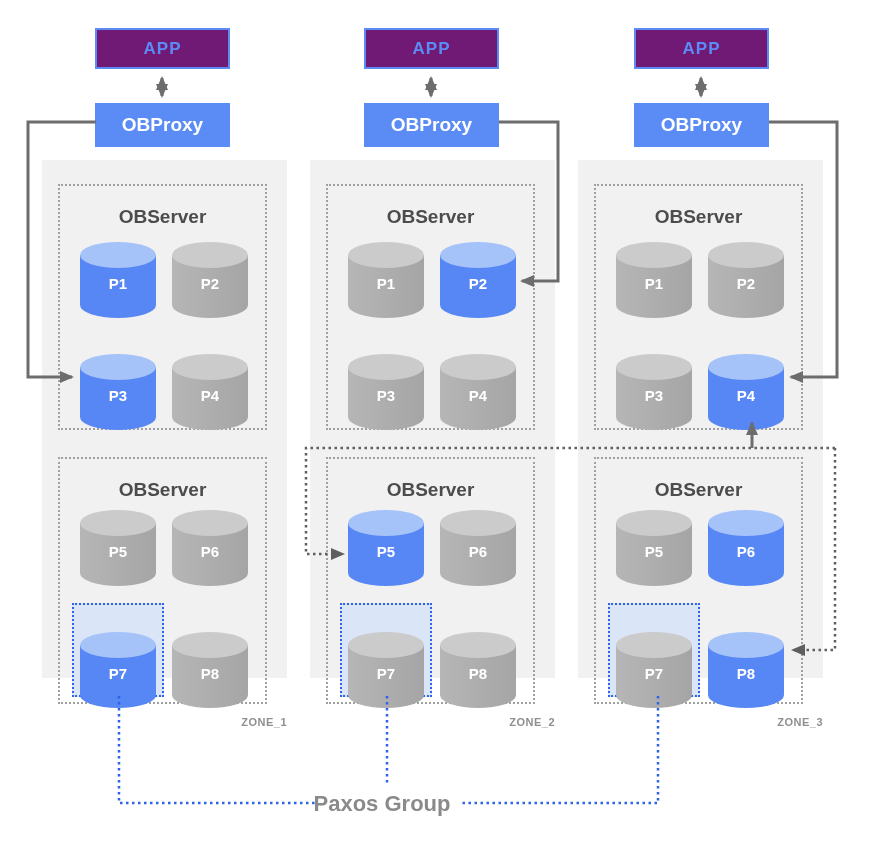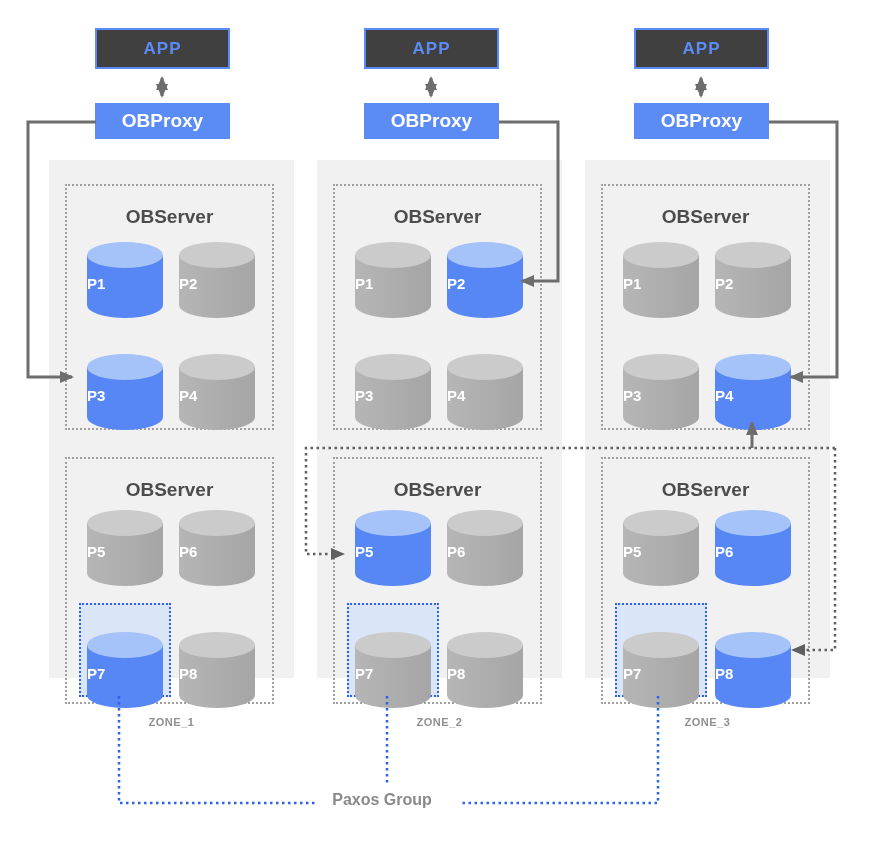--- a/index.html
+++ b/index.html
@@ -11,55 +11,55 @@
     --zone-bg:#f1f1f2;
     --arrow:#6d6d6d;
     --paxos-blue:#2d63e8;
     --paxos-fill:#dbe5f8;
   }
   html,body{margin:0;padding:0;background:#ffffff;}
   body{font-family:"Liberation Sans",sans-serif;}
   #canvas{position:relative;width:878px;height:852px;background:#fff;overflow:hidden;}
 
   .app{position:absolute;top:28px;width:135px;height:41px;box-sizing:border-box;
-       border:2px solid var(--accent);background:#404040;color:var(--accent);
+       border:2px solid var(--accent);background:#701a75;color:var(--accent);
        font-size:17px;font-weight:bold;letter-spacing:1px;
        display:flex;align-items:center;justify-content:center;}
-  .proxy{position:absolute;top:103px;width:135px;height:36px;background:var(--accent);
+  .proxy{position:absolute;top:103px;width:135px;height:44px;background:var(--accent);
        color:#fff;font-size:19px;font-weight:bold;
        display:flex;align-items:center;justify-content:center;}
 
-  .zone{position:absolute;top:160px;width:245px;height:518px;background:var(--zone-bg);margin-left:7px;}
+  .zone{position:absolute;top:160px;width:245px;height:518px;background:var(--zone-bg);}
   .obsrv{position:absolute;left:16px;width:209px;box-sizing:border-box;
        border:2px dotted #a0a0a0;}
   .obsrv.upper{top:24px;height:246px;}
   .obsrv.lower{top:297px;height:247px;}
   .obsrv-title{margin-top:20px;text-align:center;font-size:19px;font-weight:bold;color:#4c4c4c;}
 
   .cell{position:absolute;width:76px;height:76px;}
   .c1{left:20px}.c2{left:112px}
   .r1{top:56px}.r2{top:168px}.r3{top:51px}.r4{top:173px}
   .cyl-body{position:absolute;top:13px;left:0;width:76px;height:63px;
        border-radius:0 0 38px 38px / 0 0 13px 13px;}
   .cyl-top{position:absolute;top:0;left:0;width:76px;height:26px;border-radius:50%;}
-  .cyl-label{position:absolute;top:33px;left:0;width:76px;
+  .cyl-label{position:absolute;top:33px;left:0;width:76px;text-align:center;
        color:#fff;font-size:15px;font-weight:bold;}
   .cell.gray .cyl-body{background:linear-gradient(to right,#b6b6b6,#a5a5a5);}
   .cell.gray .cyl-top{background:var(--follower-top);}
   .cell.blue .cyl-body{background:var(--leader);}
   .cell.blue .cyl-top{background:var(--leader-top);}
 
   .paxos-outline{position:absolute;left:12px;top:144px;width:92px;height:94px;
        box-sizing:border-box;border:2px dotted var(--paxos-blue);background:var(--paxos-fill);}
 
-  .zone-label{position:absolute;top:556px;left:0;width:245px;text-align:center;
+  .zone-label{position:absolute;top:556px;left:0;width:245px;text-align:right;
        font-size:11px;font-weight:bold;color:#8f8f8f;letter-spacing:0.5px;}
 
   .paxos-label{position:absolute;left:312px;top:791px;width:140px;text-align:center;
-       font-size:16px;font-weight:bold;color:#8a8a8a;}
+       font-size:22px;font-weight:bold;color:#8a8a8a;}
 
   svg.overlay{position:absolute;left:0;top:0;width:878px;height:852px;pointer-events:none;}
   .solid-route{fill:none;stroke:var(--arrow);stroke-width:3;}
   .dotted-route{fill:none;stroke:#5f5f5f;stroke-width:2.5;stroke-dasharray:2.5 3.5;}
   .blue-route{fill:none;stroke:var(--paxos-blue);stroke-width:2.5;stroke-dasharray:2.5 3.5;}
 </style>
 </head>
 <body>
 
 <div id="canvas">

